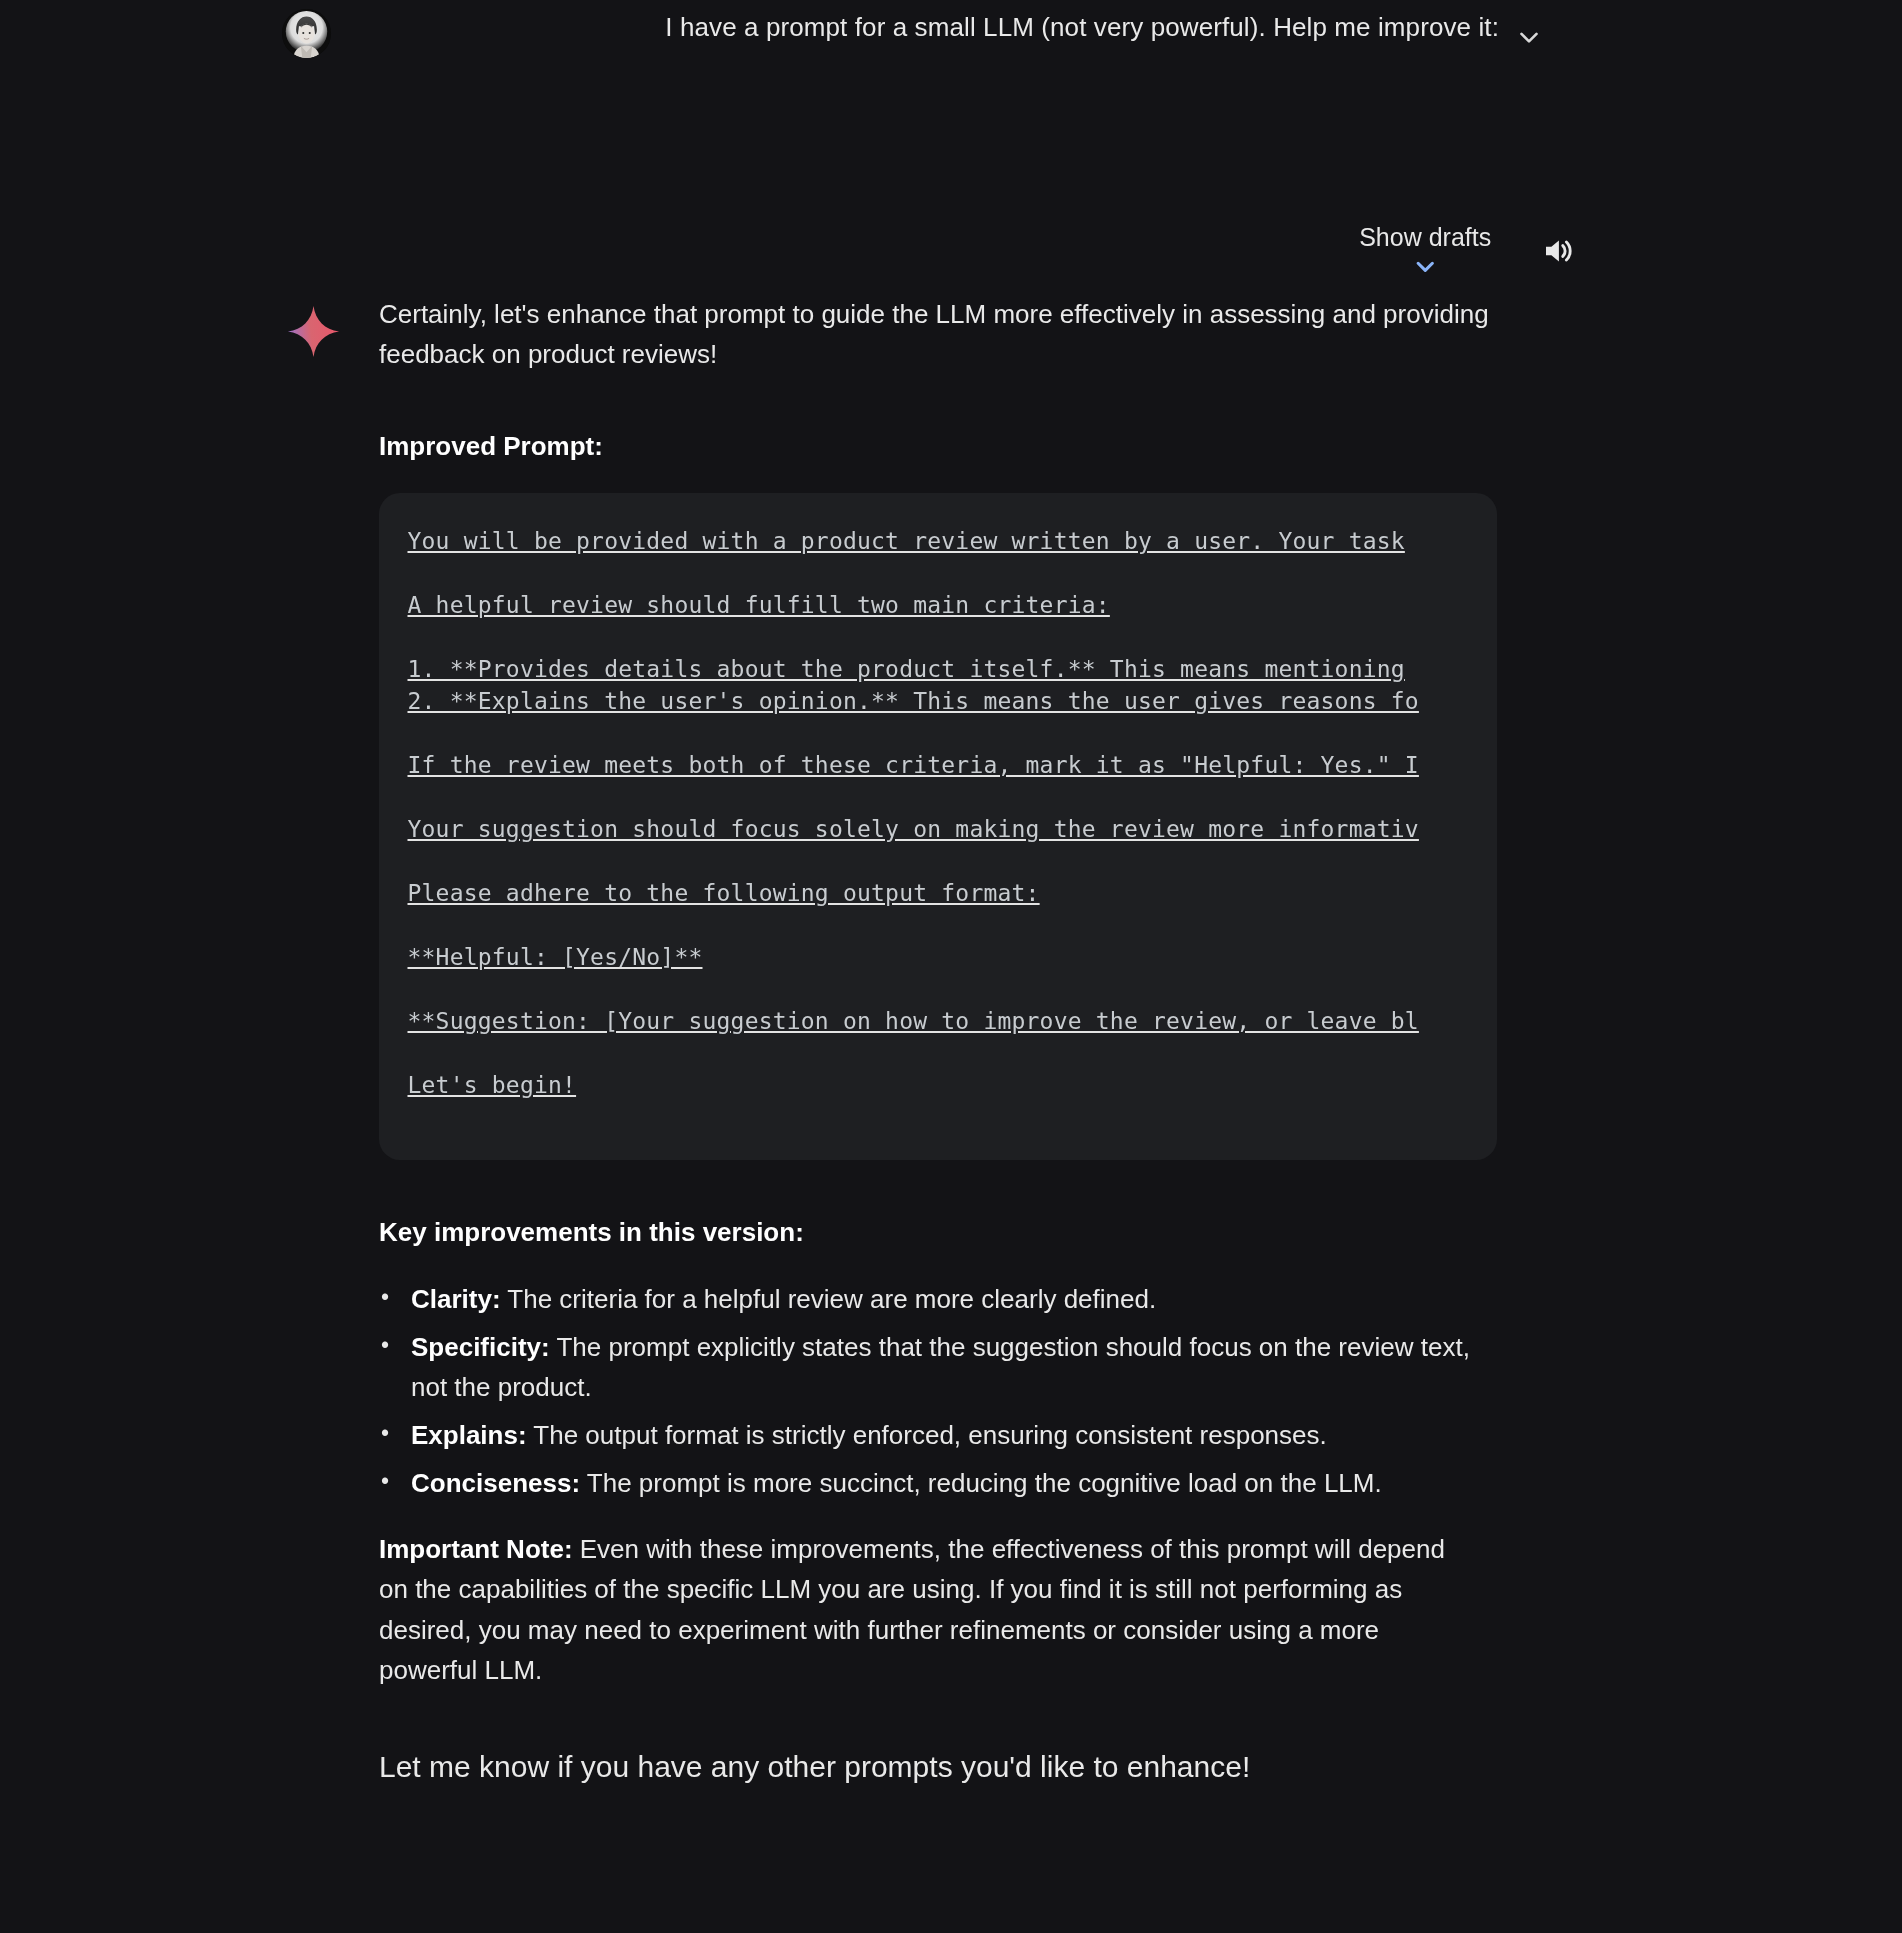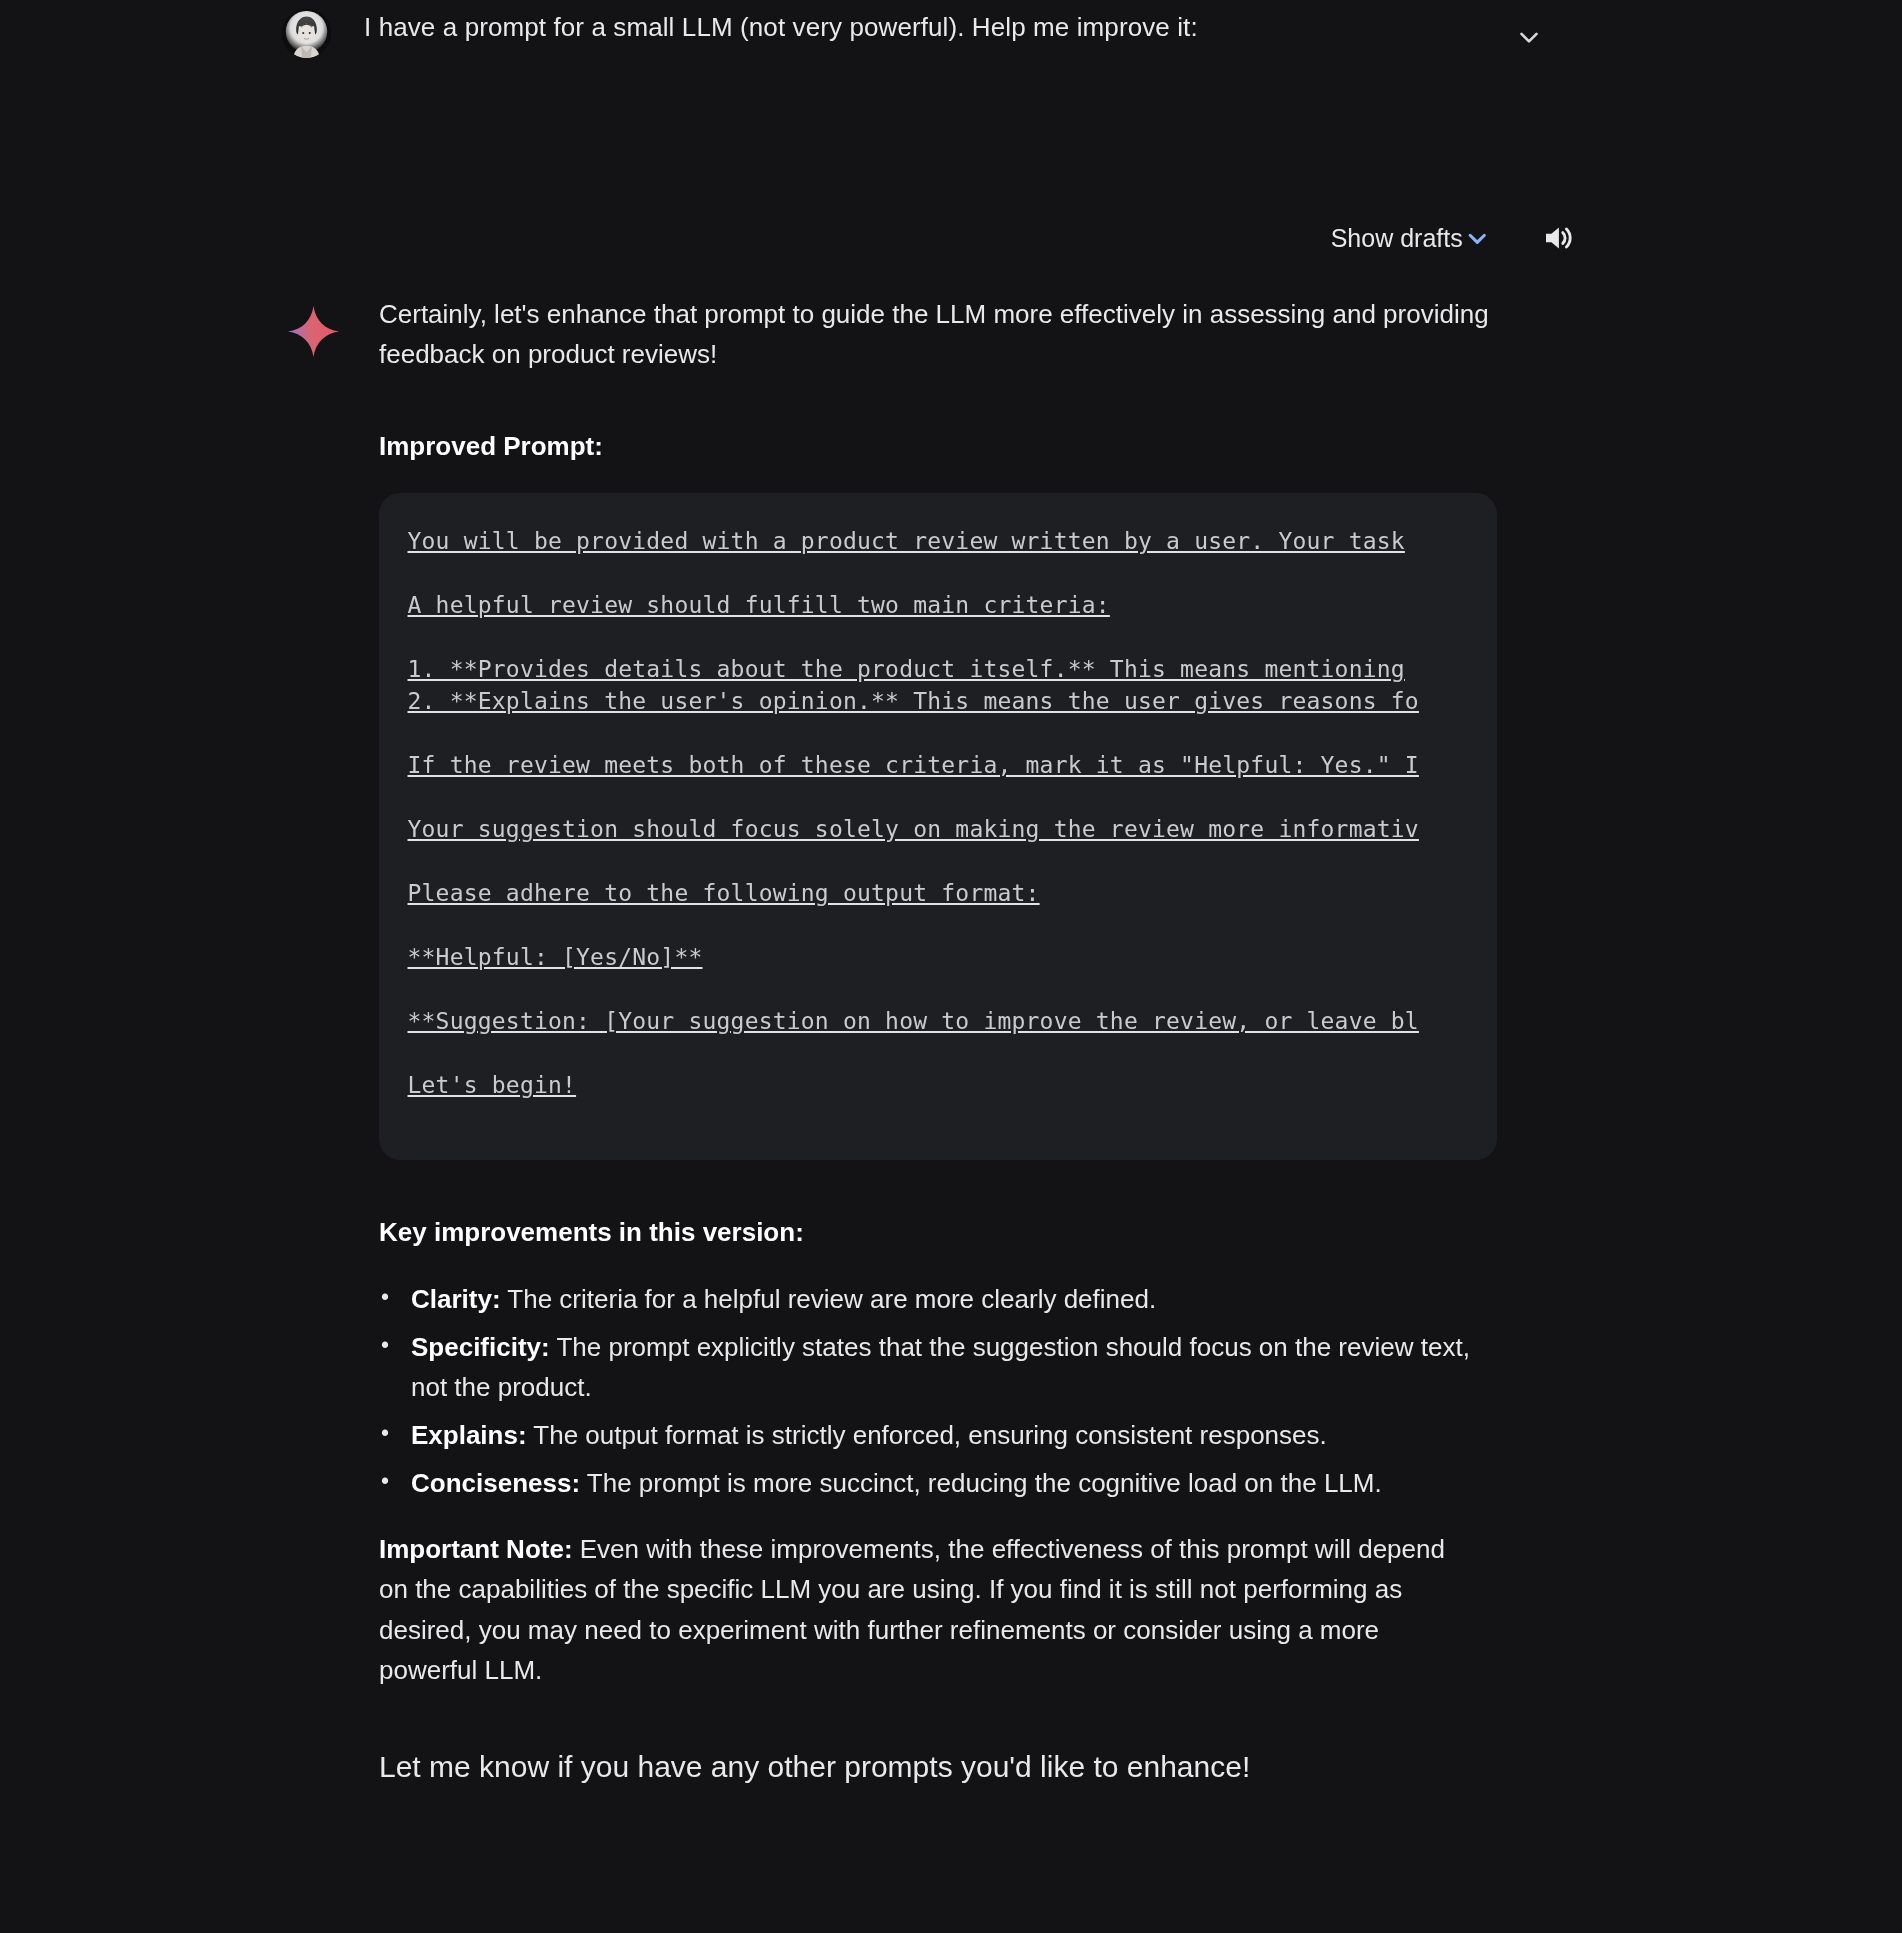--- a/index.html
+++ b/index.html
@@ -42,22 +42,23 @@
     flex: 0 0 49px;
     margin-left: 282px;
     margin-top: 1.9px;
     overflow: hidden;
     background: #0c0c0c;
     position: relative;
   }
   .avatar svg { display: block; width: 49px; height: 49px; }
 
   .user-text-col {
-    margin-left: 33px;
+    margin-left: 46px;
     width: 1122px;
+    text-align: right;
   }
   .user-line {
     font-size: 26px;
     line-height: 1.5;
     color: #e9e9e9;
     letter-spacing: 0.1px;
     font-weight: 400;
   }
   .user-prompt-body {
     margin-top: 44px;
@@ -88,20 +89,21 @@
     display: flex;
     align-items: center;
     justify-content: flex-end;
     gap: 0px;
   }
   .show-drafts {
     display: flex;
     align-items: center;
     cursor: pointer;
     padding: 5.7px 3.8px;
+    flex-direction: column;
   }
   .show-drafts-label {
     font-size: 25px;
     color: #e8e8e8;
     font-weight: 400;
   }
   .drafts-chevron {
     display: flex;
     align-items: center;
     justify-content: center;

